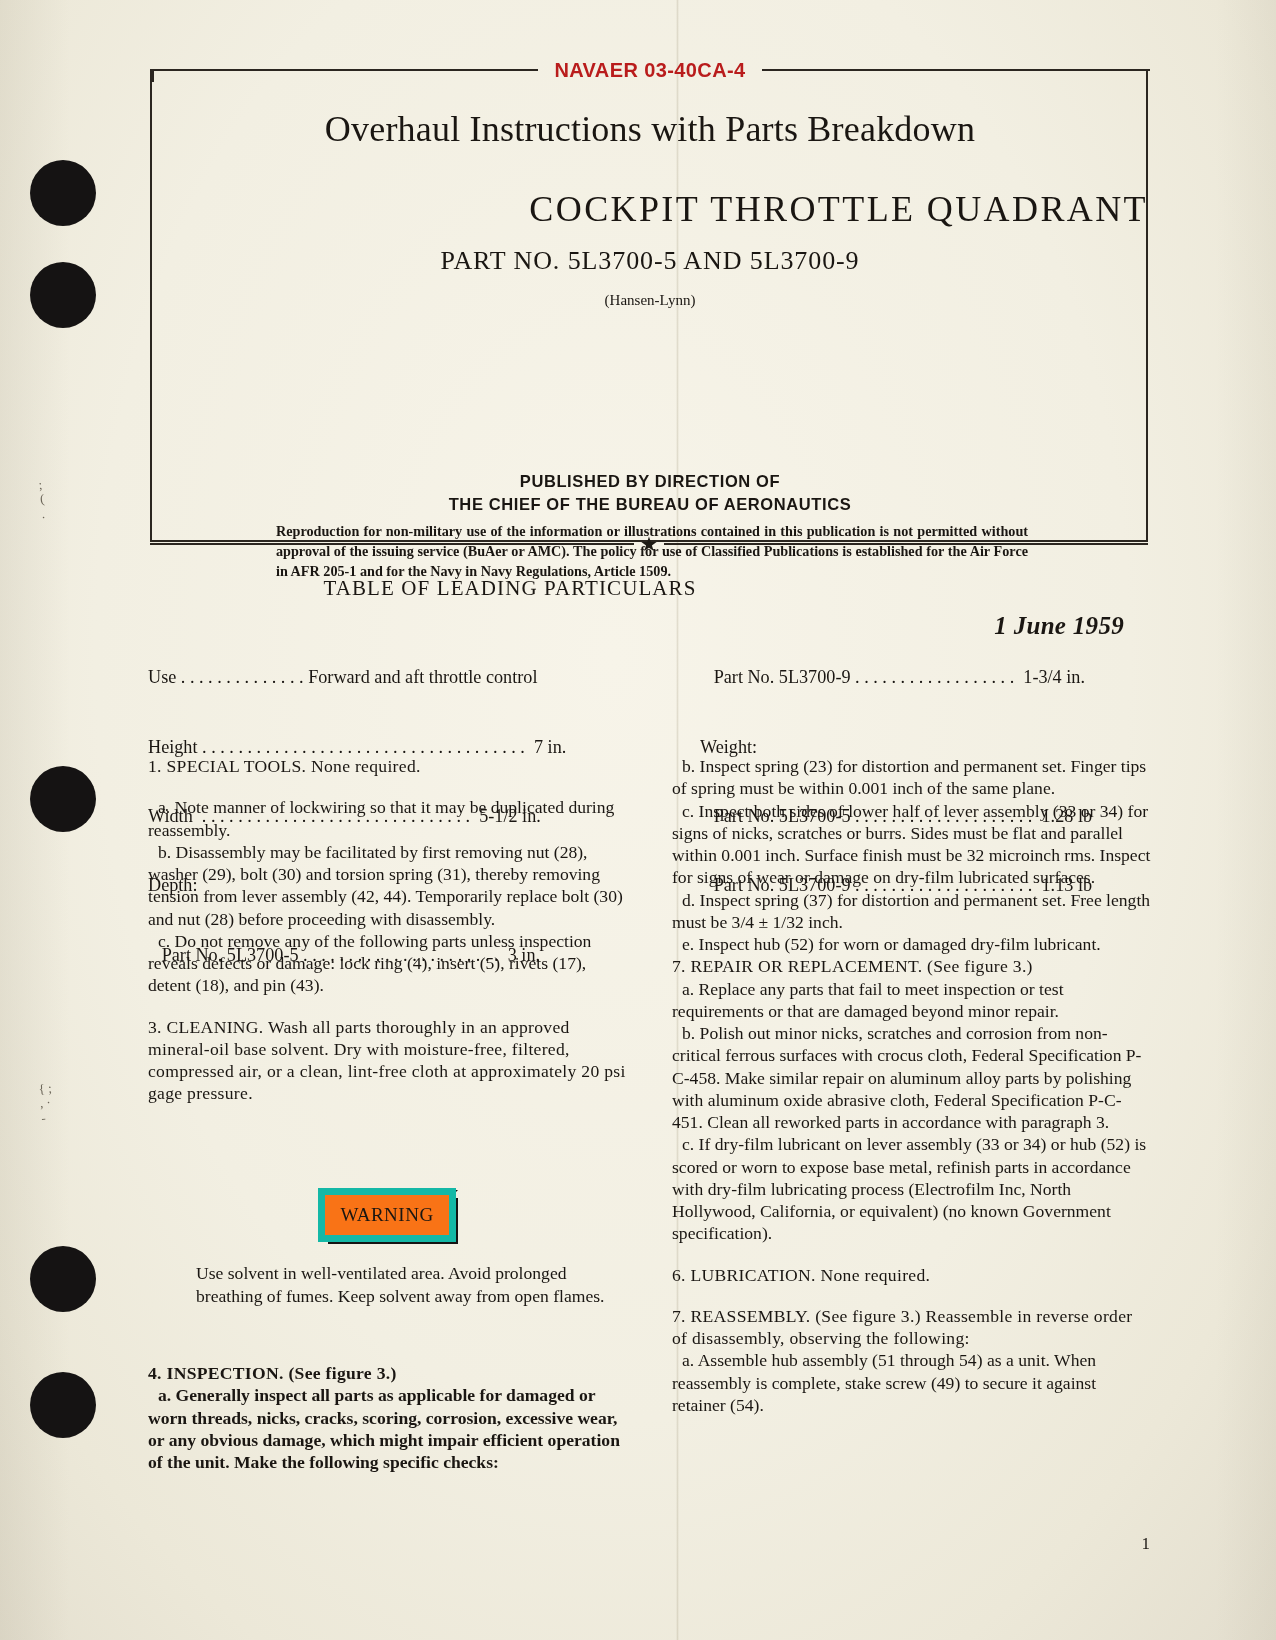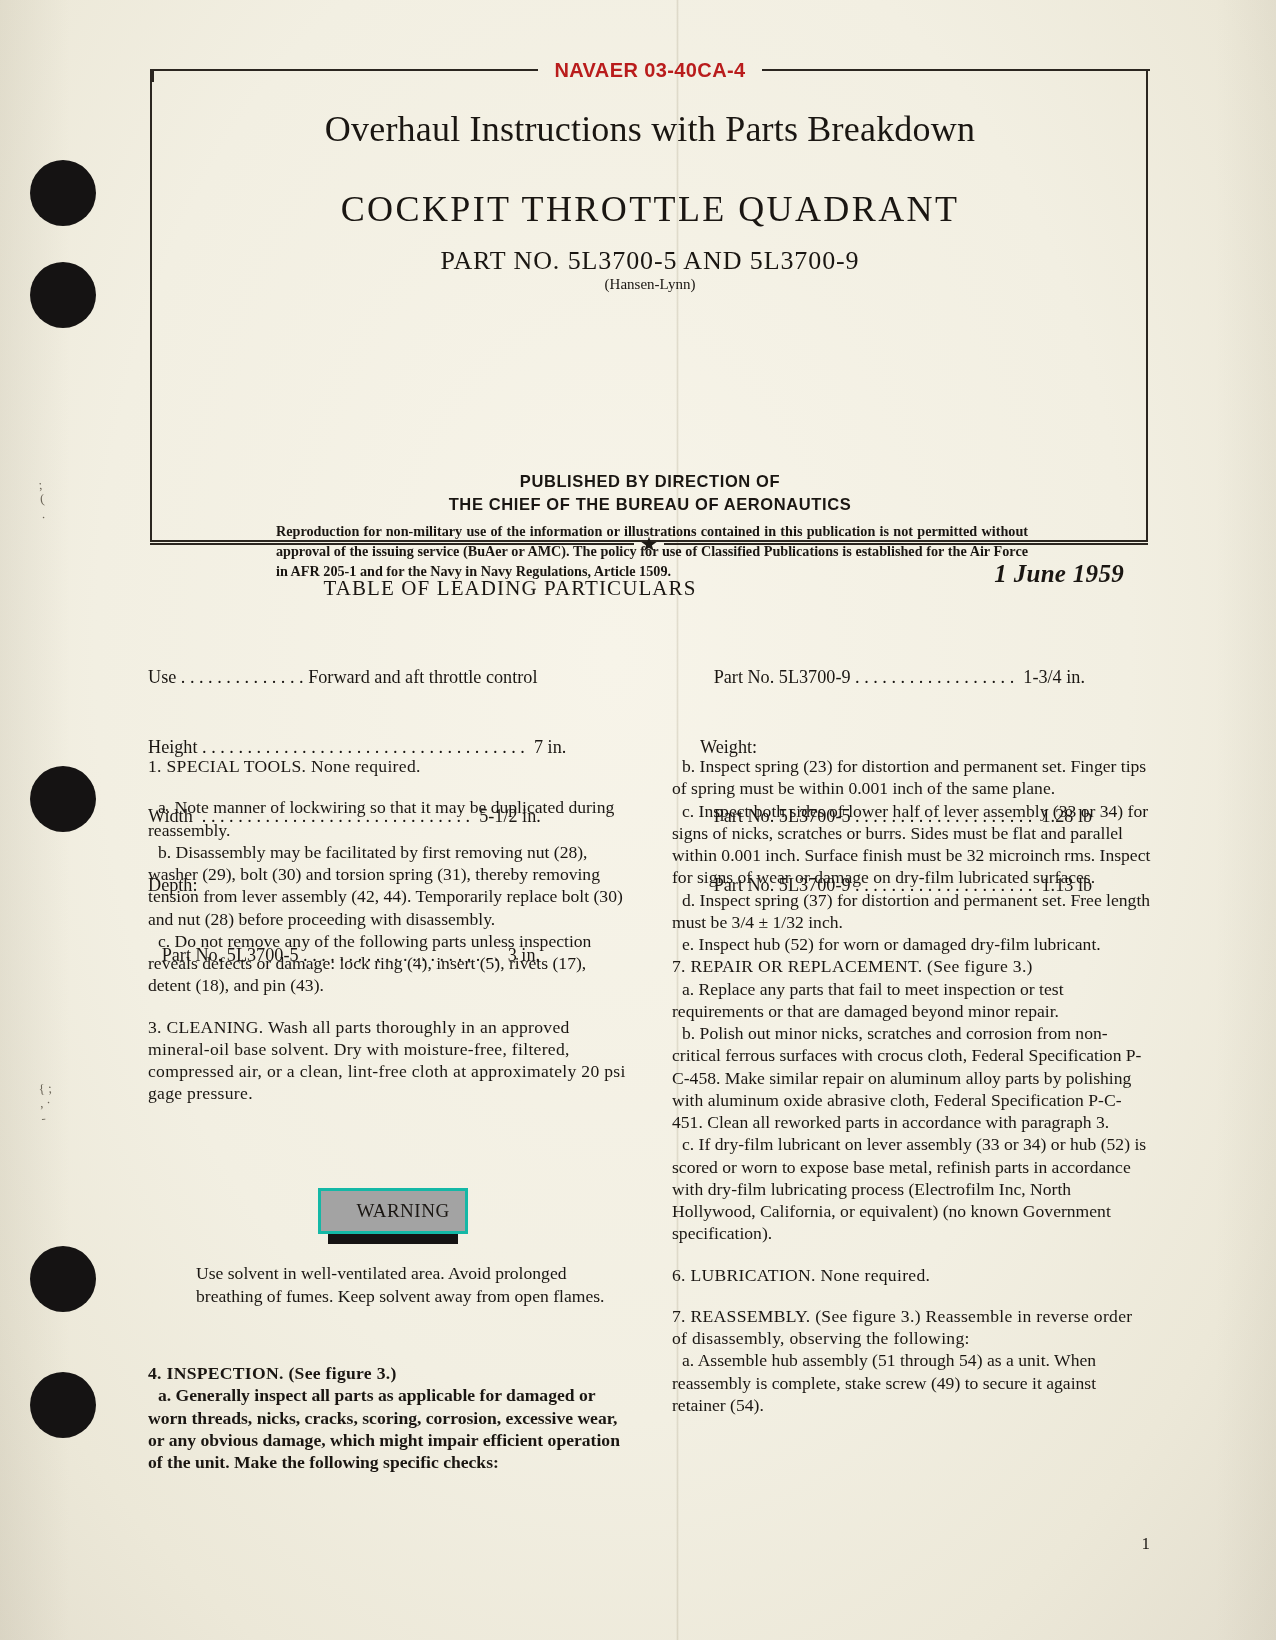--- a/index.html
+++ b/index.html
@@ -64,38 +64,39 @@
   .frame .fl{position:absolute;left:0;top:0;width:2px;height:12px;background:#2b2620;}
 
   .title-block{position:absolute;left:152px;top:72px;width:996px;text-align:center;}
   .t-main{
     margin-top:36px;font-size:36px;font-weight:400;letter-spacing:.2px;
     font-family:Liberation Serif, serif;
   }
   .t-sub{
     margin-top:38px;font-size:36px;font-weight:400;letter-spacing:2.4px;
     font-family:"Liberation Serif", serif;
+    text-align:right;
   }
   .t-part{
     margin-top:16px;font-size:26px;letter-spacing:.9px;
   }
-  .t-vendor{font-size:15px;}
+  .t-vendor{margin-top:16px;font-size:15px;}
 
   .pub{
     position:absolute;left:152px;top:470px;width:996px;text-align:center;
     font-family:"Liberation Sans", sans-serif;
     font-weight:700;font-size:16.5px;letter-spacing:.6px;line-height:1.42;
   }
   .legal{
     position:absolute;left:276px;top:522px;width:752px;
     font-size:14.2px;line-height:1.40;font-weight:700;text-align:justify;
     font-family:"Liberation Serif", serif;
   }
   .date{
-    position:absolute;right:152px;top:560px;
+    position:absolute;right:152px;top:612px;
     font-style:italic;font-weight:700;font-size:25px;letter-spacing:.3px;
   }
 
   
   .star-row{
     position:absolute;left:150px;top:533px;width:998px;height:22px;
     display:flex;align-items:center;
   }
   .star-row .sr{flex:1;height:2px;background:#2b2620;}
   .star-row .star{font-size:20px;line-height:1;margin:0 6px;color:#1d1a15;}
@@ -126,23 +127,23 @@
   .col .hang{text-indent:10px;}
   .col .lead{letter-spacing:.3px;}
 
   
   .warn-wrap{position:absolute;left:318px;top:1188px;width:140px;height:56px;}
   .warn-shadow{
     position:absolute;left:10px;top:10px;width:130px;height:46px;background:#151313;
   }
   .warn-box{
     position:absolute;left:0;top:0;width:124px;height:40px;
-    background:#a3a3a3;border:3px solid #14b8a6;
+    background:#f97316;border:7px solid #14b8a6;
     display:flex;align-items:center;justify-content:center;
-    font-size:19px;letter-spacing:.5px;padding-left:20px;
+    font-size:19px;letter-spacing:.5px;
   }
   .warn-tab{
     position:absolute;left:127px;top:2px;width:0;height:0;
     border-left:13px solid #151313;border-bottom:13px solid transparent;
   }
   .warn-text{
     position:absolute;left:196px;top:1262px;width:420px;
     font-size:17.6px;line-height:1.30;
   }
 

